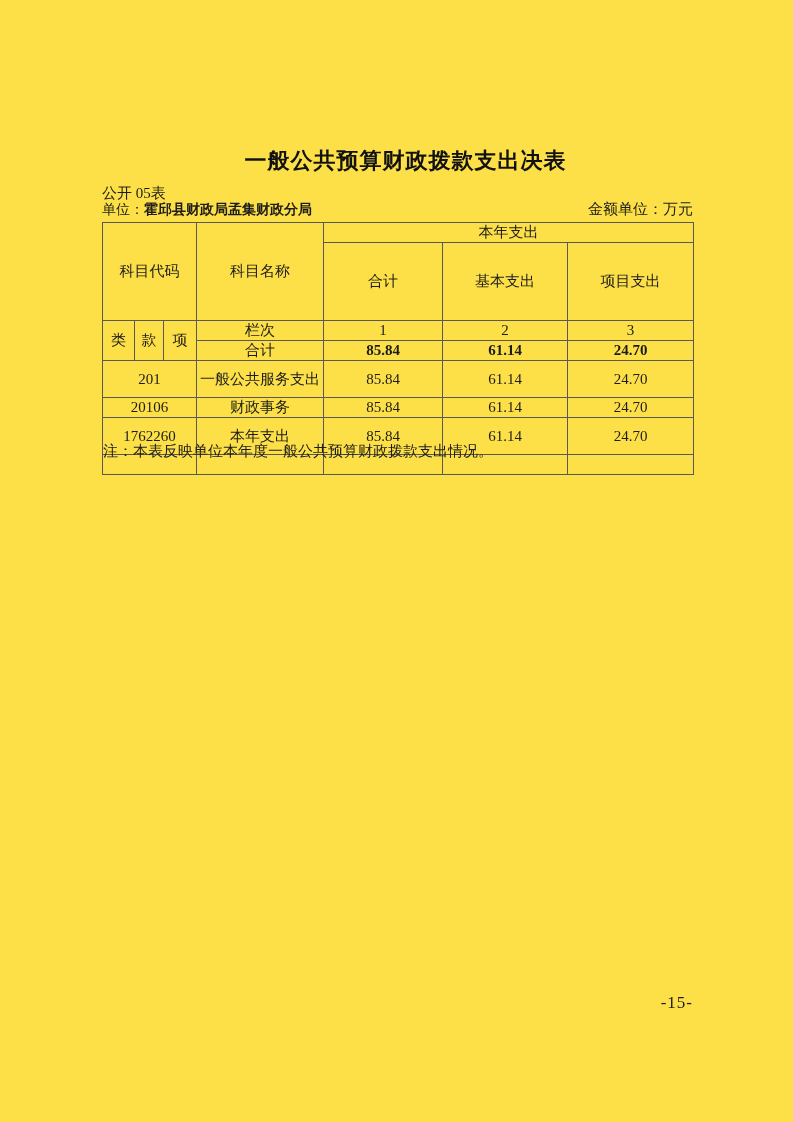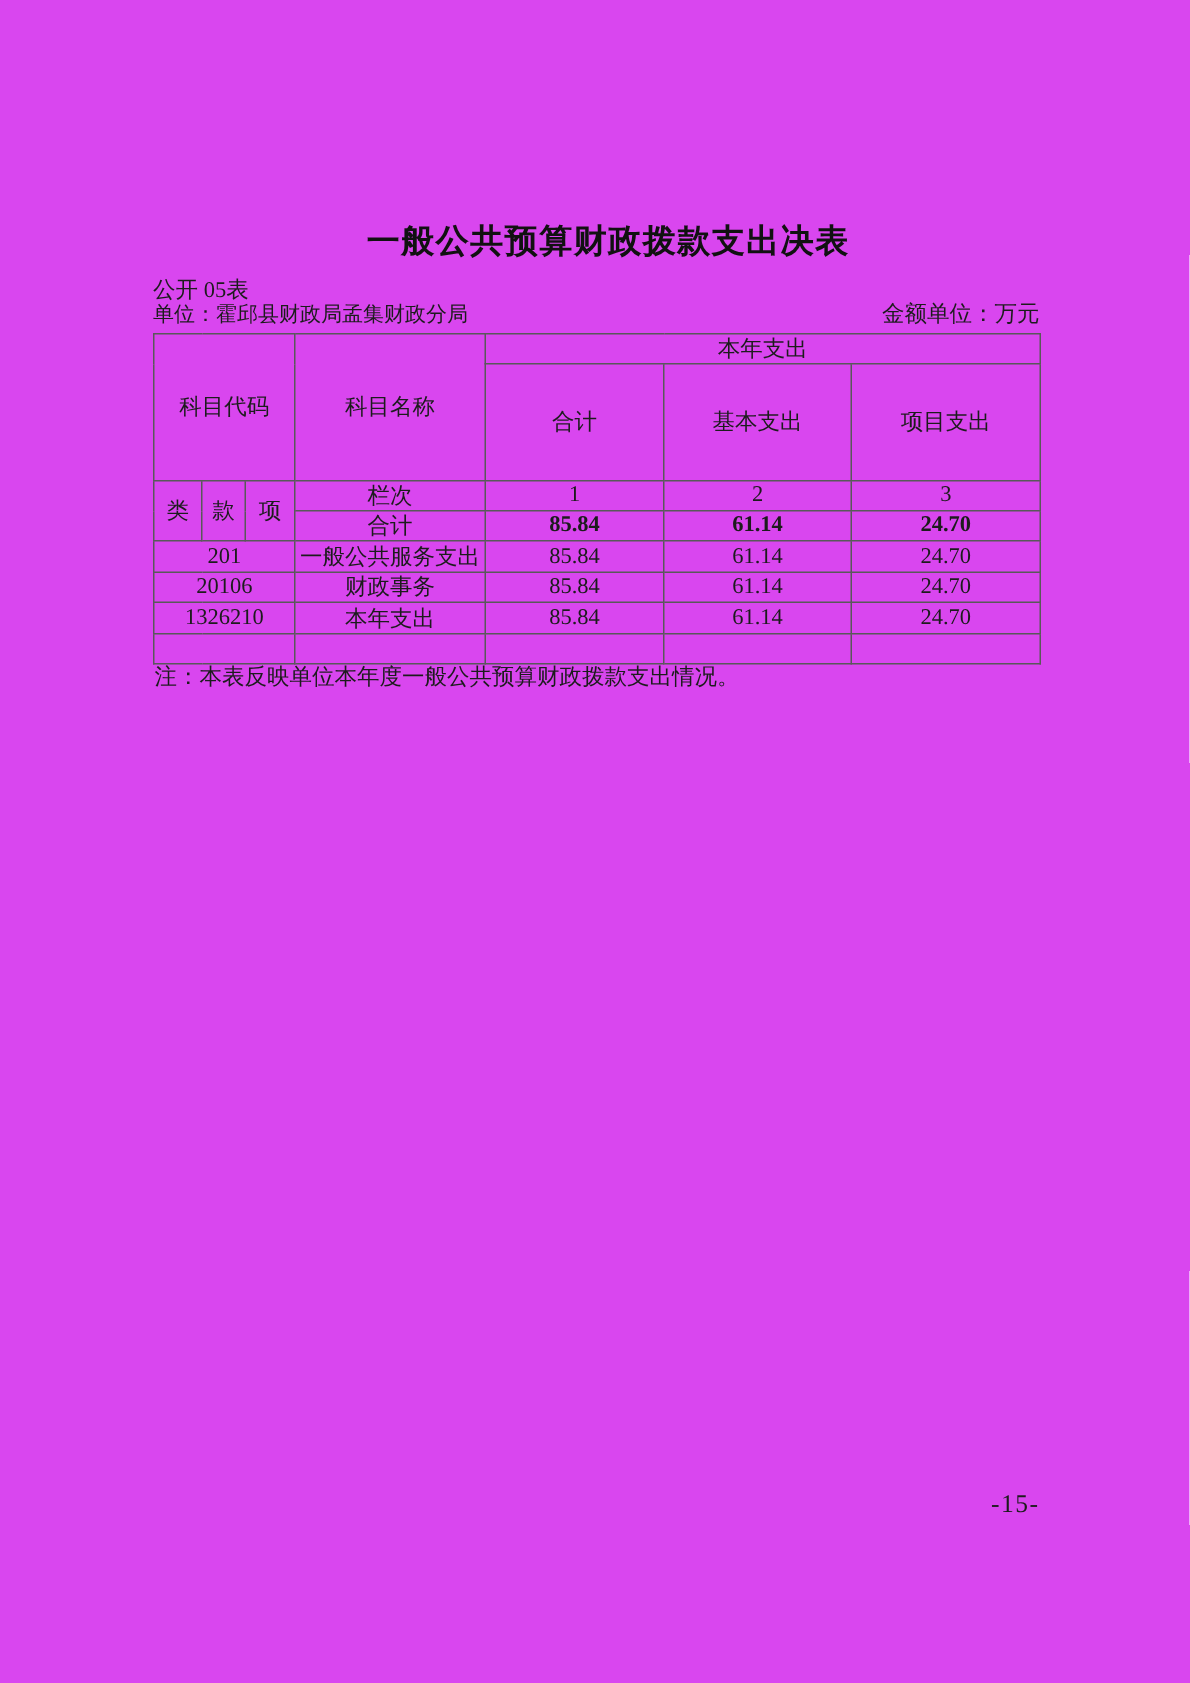--- a/index.html
+++ b/index.html
@@ -1,51 +1,51 @@
 <!DOCTYPE html>
 <html><head>
 <meta charset="utf-8">
 <style>
   * { margin:0; padding:0; box-sizing:border-box; }
   html,body { background:#ffffff; }
   .page {
-    position:relative; width:793px; height:1122px; background:#d946ef;
+    position:relative; width:793px; height:1122px; background:#fde047;
     font-family:"Liberation Serif", serif; color:#1c1c1c; overflow:hidden;
   }
   .doc-title {
     position:absolute; top:146px; left:110px; width:591px;
     text-align:center; font-family:"Liberation Sans", sans-serif;
     font-weight:700; font-size:22px; letter-spacing:1px; color:#111111;
   }
   .form-code {
     position:absolute; top:184px; left:102px; width:591px;
     text-align:left; padding-right:13px; font-size:15px;
   }
   .meta-row {
     position:absolute; top:200px; left:102px; width:591px;
     display:flex; justify-content:space-between; align-items:baseline;
     font-size:14px;
   }
-  .unit-name { font-weight:400; }
+  .unit-name { font-weight:700; }
   .amount-unit { font-size:15px; }
 
   table.budget-table {
     position:absolute; top:222px; left:102px; width:591px;
     border-collapse:collapse; table-layout:fixed;
   }
   table.budget-table td {
     border:1px solid #595959; padding:0; font-size:15px;
     text-align:center; vertical-align:middle;
     overflow:hidden; white-space:nowrap;
   }
   tr.r-cy   { height:20px; }
   tr.r-sub  { height:78px; }
   tr.r-idx  { height:19px; }
   tr.r-tot  { height:19px; }
-  tr.r-data { height:21px; }
+  tr.r-data { height:37px; }
   tr.r-d2   { height:20px;margin-left:31px; }
   tr.r-empty{ height:20px; }
   td.code { text-align:left;  padding-left:3px; }
   td.name { text-align:left;  padding-left:3px; }
   td.val  { text-align:right; padding-right:3px; }
   td.bold { font-weight:700; }
   td.small{ font-size:14px; }
 
   .note {
     position:absolute; top:442px; left:103px; width:560px;
@@ -114,21 +114,21 @@
         <td class="val">24.70</td>
       </tr>
       <tr class="r-d2">
         <td colspan="3" class="code">20106</td>
         <td class="name">财政事务</td>
         <td class="val">85.84</td>
         <td class="val">61.14</td>
         <td class="val">24.70</td>
       </tr>
       <tr class="r-data">
-        <td colspan="3" class="code">1326210</td>
+        <td colspan="3" class="code">1762260</td>
         <td class="name">本年支出</td>
         <td class="val">85.84</td>
         <td class="val">61.14</td>
         <td class="val">24.70</td>
       </tr>
       <tr class="r-empty">
         <td colspan="3" class="code"></td>
         <td class="name"></td>
         <td class="val"></td>
         <td class="val"></td>

